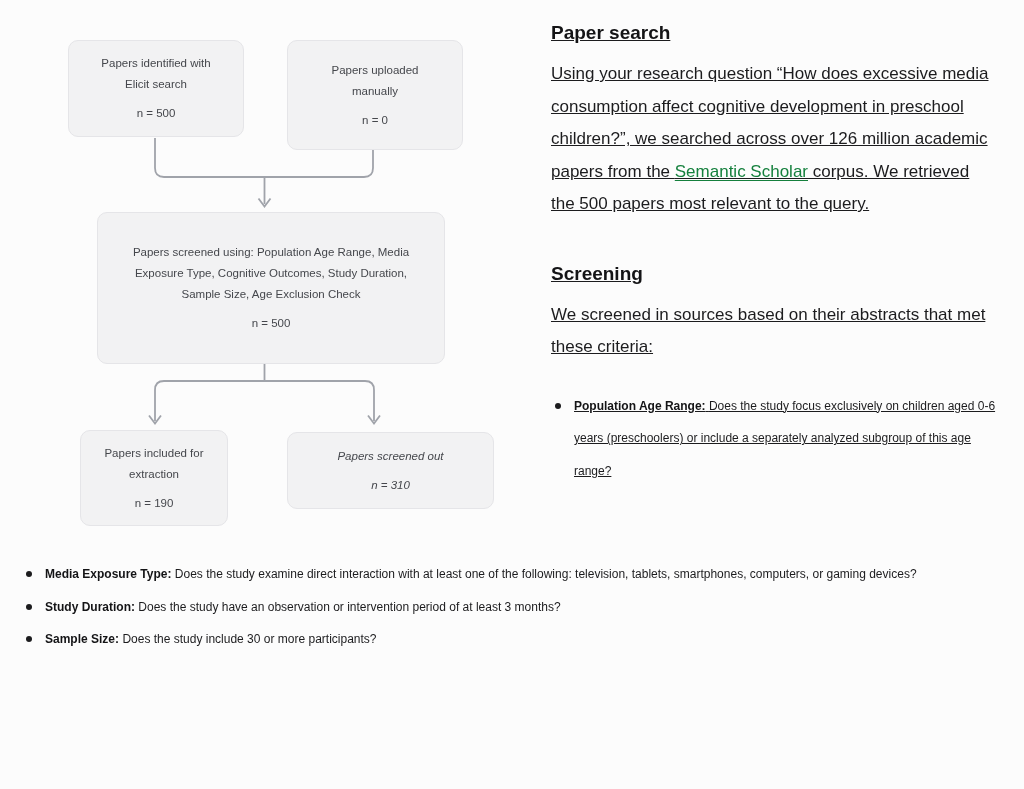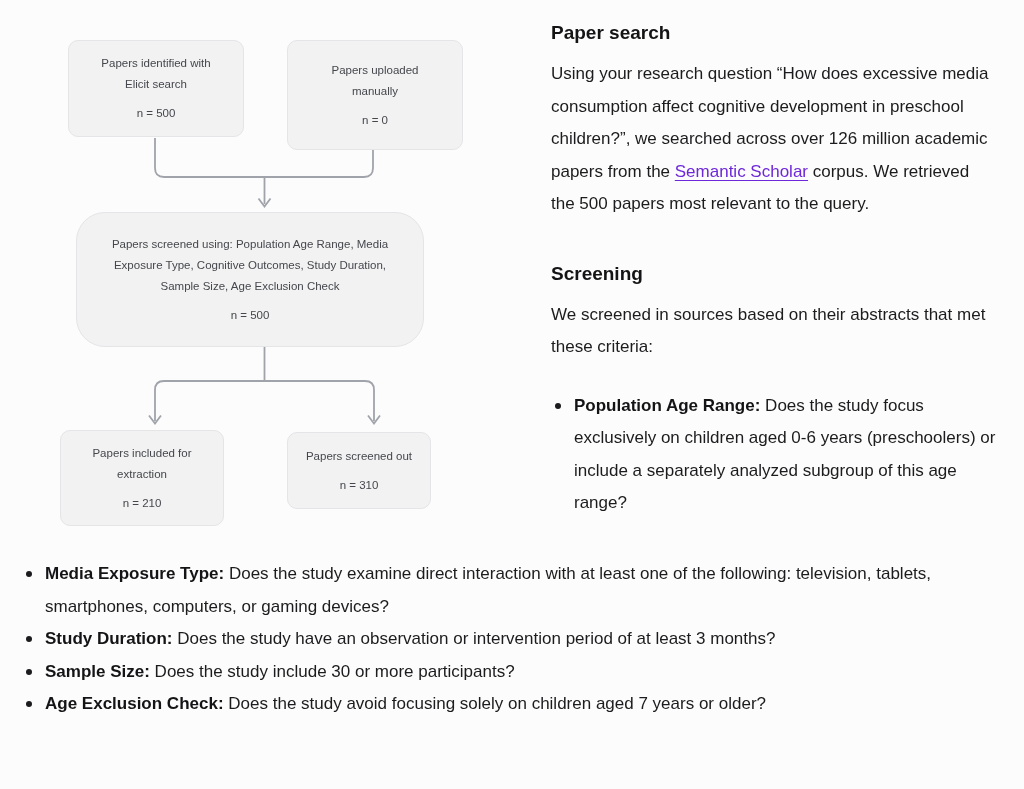--- a/index.html
+++ b/index.html
@@ -31,46 +31,46 @@
     text-align: center;
     font-size: 11.5px; line-height: 21px;
     color: #45474c;
     padding: 10px 14px;
     gap: 8px;
   }
   .fbox .btxt { max-width: 136px; }
   .fbox.wide .btxt { max-width: 312px; }
   #box-identified   { left: 68px;  top: 40px;  width: 176px; height: 97px; }
   #box-uploaded     { left: 287px; top: 40px;  width: 176px; height: 110px; }
-  #box-screened     { left: 76px;  top: 212px; width: 348px; height: 135px; border-radius: 29px; }
-  #box-included     { left: 60px;  top: 430px; width: 164px; height: 96px; }
-  #box-screened-out { left: 287px; top: 432px; width: 144px; height: 77px; }
+  #box-screened     { left: 97px;  top: 212px; width: 348px; height: 152px; }
+  #box-included     { left: 80px;  top: 430px; width: 148px; height: 96px; }
+  #box-screened-out { left: 287px; top: 432px; width: 207px; height: 77px; font-style: italic; }
   .flow svg { position: absolute; left: 0; top: 0; pointer-events: none; }
 
   
-  .right { flex: 1 1 auto; padding: 10px 28px 0 26px; }
+  .right { flex: 1 1 auto; padding: 10px 28px 0 26px; text-decoration: underline; }
   h2.sec {
     font-size: 19px; font-weight: 700;
     color: #141416;
     margin: 12px 0 14px 0;
   }
   h2.sec.screening { margin-top: 42px; }
   p.body {
     font-size: 17px; line-height: 32.5px;
     margin: 0;
     color: #1c1c1e;
   }
-  a.corpus-link { color: #6d28d9; text-decoration: underline; text-underline-offset: 3px; }
+  a.corpus-link { color: #15803d; text-decoration: underline; text-underline-offset: 3px; }
 
   
   ul.criteria { list-style: none; margin: 0; padding: 0; }
   ul.criteria li {
     position: relative;
     padding-left: 23px;
-    font-size: 17px; line-height: 32.5px;
+    font-size: 12px; line-height: 32.5px;
     color: #1c1c1e;
   }
   ul.criteria li::before {
     content: "";
     position: absolute;
     left: 4px; top: 13px;
     width: 6px; height: 6px;
     border-radius: 50%;
     background: #1c1c1e;
   }
@@ -110,21 +110,21 @@
         <div class="bcount">n = 0</div>
       </div>
 
       <div class="fbox wide" id="box-screened">
         <div class="btxt">Papers screened using: Population Age Range, Media Exposure Type, Cognitive Outcomes, Study Duration, Sample Size, Age Exclusion Check</div>
         <div class="bcount">n = 500</div>
       </div>
 
       <div class="fbox" id="box-included">
         <div class="btxt">Papers included for extraction</div>
-        <div class="bcount">n = 210</div>
+        <div class="bcount">n = 190</div>
       </div>
 
       <div class="fbox" id="box-screened-out">
         <div class="btxt">Papers screened out</div>
         <div class="bcount">n = 310</div>
       </div>
     </div>
 
     <div class="right">
       <h2 class="sec">Paper search</h2>
@@ -151,20 +151,16 @@
         <span>Does the study examine direct interaction with at least one of the following: television, tablets, smartphones, computers, or gaming devices?</span>
       </li>
       <li>
         <b>Study Duration:</b>
         <span>Does the study have an observation or intervention period of at least 3 months?</span>
       </li>
       <li>
         <b>Sample Size:</b>
         <span>Does the study include 30 or more participants?</span>
       </li>
-      <li>
-        <b>Age Exclusion Check:</b>
-        <span>Does the study avoid focusing solely on children aged 7 years or older?</span>
-      </li>
     </ul>
   </div>
 
 </div>
 
 </body></html>

